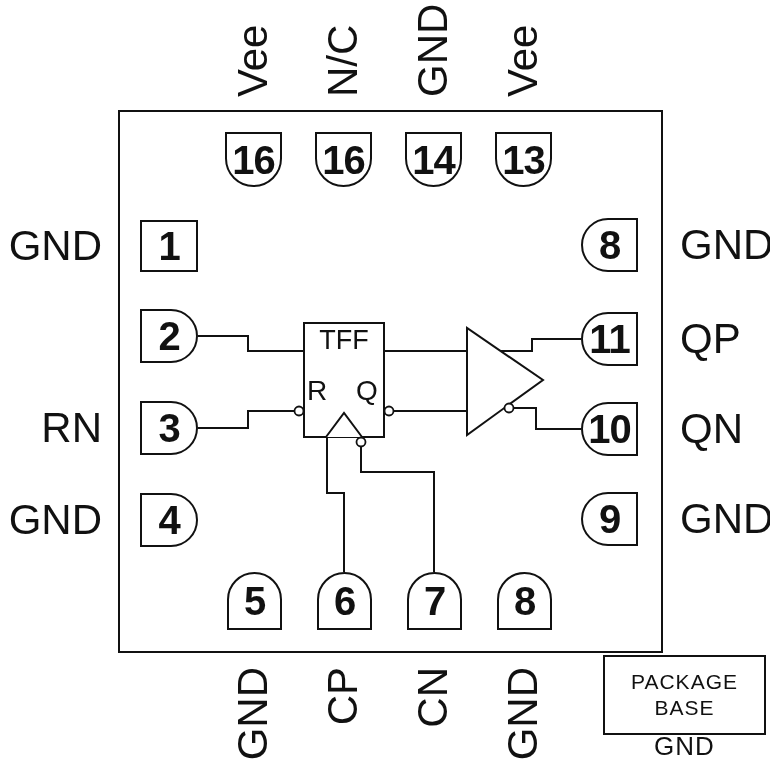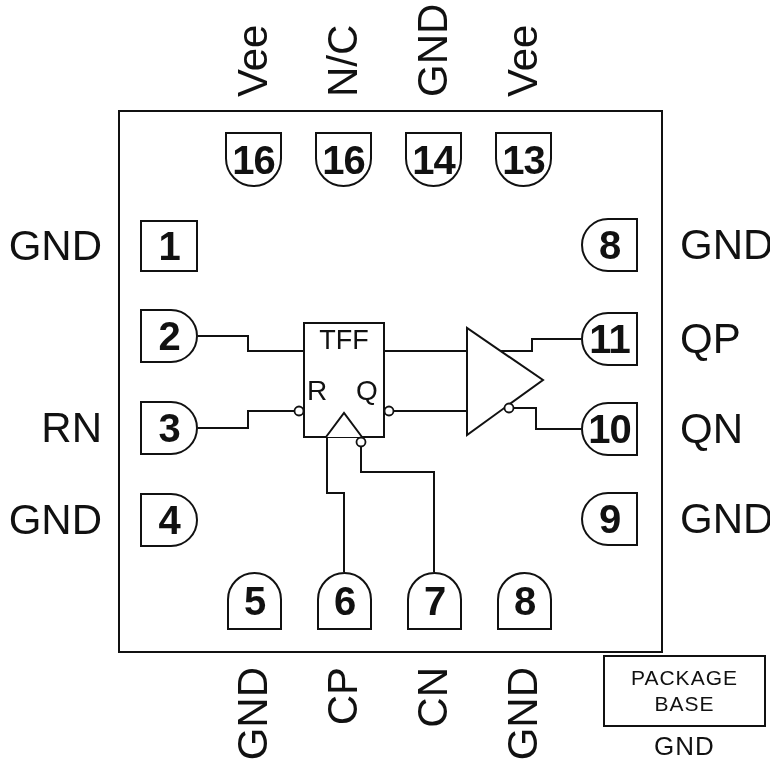--- a/index.html
+++ b/index.html
@@ -32,21 +32,21 @@
   .lbl-right{left:680px;width:90px;text-align:left;}
   
   .lbl-rot{
     position:absolute;width:110px;height:50px;line-height:50px;font-size:42px;
     transform:rotate(-90deg);white-space:nowrap;
   }
   .lbl-rot-top{top:17px;text-align:left;}
   .lbl-rot-bottom{top:697px;text-align:right;}
   
   .pkg{
-    position:absolute;left:603px;top:655px;width:163px;height:72px;
+    position:absolute;left:603px;top:655px;width:163px;height:80px;
     border:2px solid #111;background:#fff;
     display:flex;flex-direction:column;align-items:center;justify-content:center;
     font-size:21px;line-height:26px;letter-spacing:1px;text-align:center;
   }
   .pkg-gnd{
     position:absolute;left:603px;top:731px;width:163px;text-align:center;
     font-size:26px;letter-spacing:1px;
   }
 </style>
 </head>

